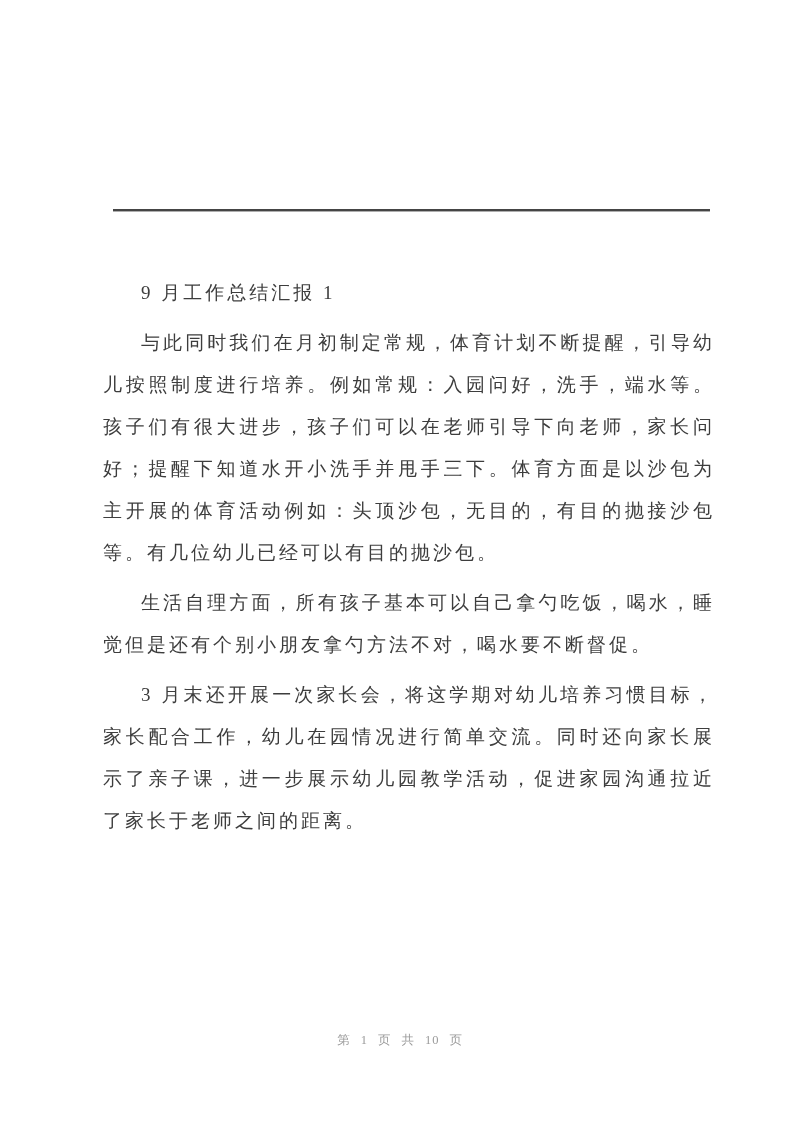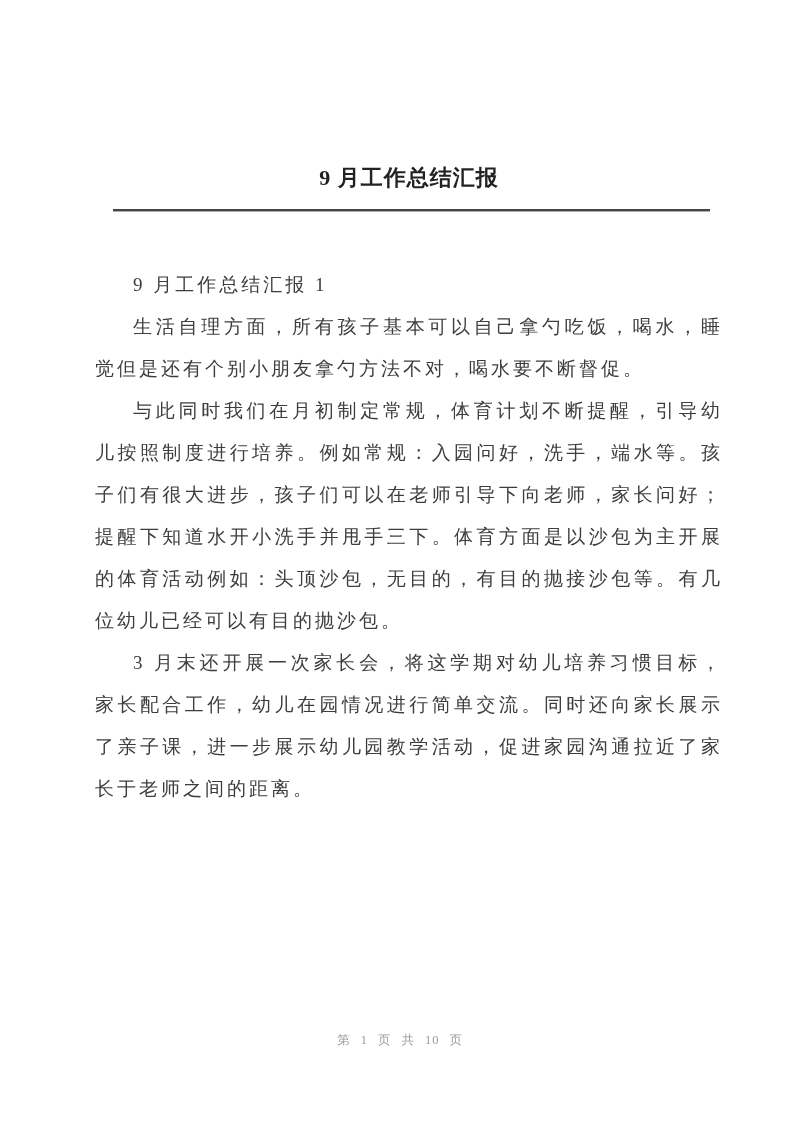--- a/index.html
+++ b/index.html
@@ -51,21 +51,21 @@
     height: 714px;
     overflow: hidden;
     font-size: 19px;
     line-height: 42px;
     letter-spacing: 3px;
     color: var(--body-color);
     text-align: justify;
   }
   .doc-body p {
     text-indent: 2em;
-    margin: 0;
+    margin: 8px;
     font-family: Liberation Serif, serif;
   }
   .page-footer {
     position: absolute;
     top: 1030px;
     left: 0;
     width: 800px;
     display: flex;
     justify-content: center;
     align-items: center;
@@ -74,28 +74,27 @@
     line-height: 20px;
     color: var(--footer-color);
     letter-spacing: 1px;
   }
 </style>
 </head>
 <body>
 
 <div class="page">
 
-  <h1 class="doc-title">9 月工作总结汇报</h1>
 
   <div class="title-divider"></div>
 
   <div class="doc-body">
     <p>9 月工作总结汇报 1</p>
+    <p>与此同时我们在月初制定常规，体育计划不断提醒，引导幼儿按照制度进行培养。例如常规：入园问好，洗手，端水等。孩子们有很大进步，孩子们可以在老师引导下向老师，家长问好；提醒下知道水开小洗手并甩手三下。体育方面是以沙包为主开展的体育活动例如：头顶沙包，无目的，有目的抛接沙包等。有几位幼儿已经可以有目的抛沙包。</p>
     <p>生活自理方面，所有孩子基本可以自己拿勺吃饭，喝水，睡觉但是还有个别小朋友拿勺方法不对，喝水要不断督促。</p>
-    <p>与此同时我们在月初制定常规，体育计划不断提醒，引导幼儿按照制度进行培养。例如常规：入园问好，洗手，端水等。孩子们有很大进步，孩子们可以在老师引导下向老师，家长问好；提醒下知道水开小洗手并甩手三下。体育方面是以沙包为主开展的体育活动例如：头顶沙包，无目的，有目的抛接沙包等。有几位幼儿已经可以有目的抛沙包。</p>
     <p>3 月末还开展一次家长会，将这学期对幼儿培养习惯目标，家长配合工作，幼儿在园情况进行简单交流。同时还向家长展示了亲子课，进一步展示幼儿园教学活动，促进家园沟通拉近了家长于老师之间的距离。</p>
   </div>
 
   <div class="page-footer">
     <span>第</span>
     <span>1</span>
     <span>页</span>
     <span>共</span>
     <span>10</span>
     <span>页</span>

